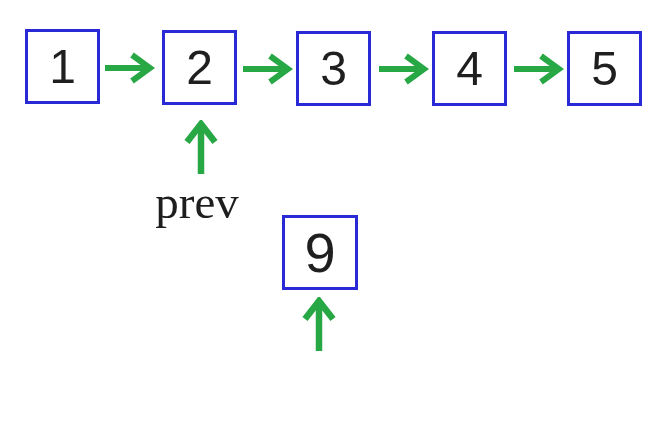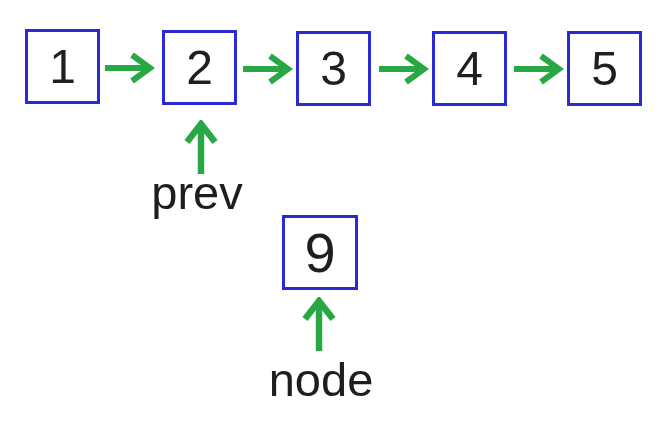--- a/index.html
+++ b/index.html
@@ -89,25 +89,24 @@
   </svg>
 
   <div class="nbox" style="left:567px; top:31px;">
     <span class="val">5</span>
   </div>
 
   <svg class="arrow" style="left:183px; top:120px;" width="36" height="57" viewBox="0 0 36 57">
     <line x1="18" y1="8" x2="18" y2="54" stroke="#28a745" stroke-width="6.5"></line>
     <polyline points="4,22 18,4 32,22" fill="none" stroke="#28a745" stroke-width="6.5"></polyline>
   </svg>
-  <div class="ptr-label" style="left:197px; top:169px;">prev</div>
+  <div class="ptr-label" style="left:197px; top:179px;font-family:Liberation Serif, serif;">prev</div>
 
   <div class="nbox big" style="left:282px; top:215px; width:76px;">
     <span class="val">9</span>
   </div>
 
   <svg class="arrow" style="left:301px; top:297px;" width="36" height="57" viewBox="0 0 36 57">
     <line x1="18" y1="8" x2="18" y2="54" stroke="#28a745" stroke-width="6.5"></line>
     <polyline points="4,22 18,4 32,22" fill="none" stroke="#28a745" stroke-width="6.5"></polyline>
   </svg>
-  <div class="ptr-label" style="left:321px; top:356px;">node</div>
 
 </div>
 
 </body></html>

